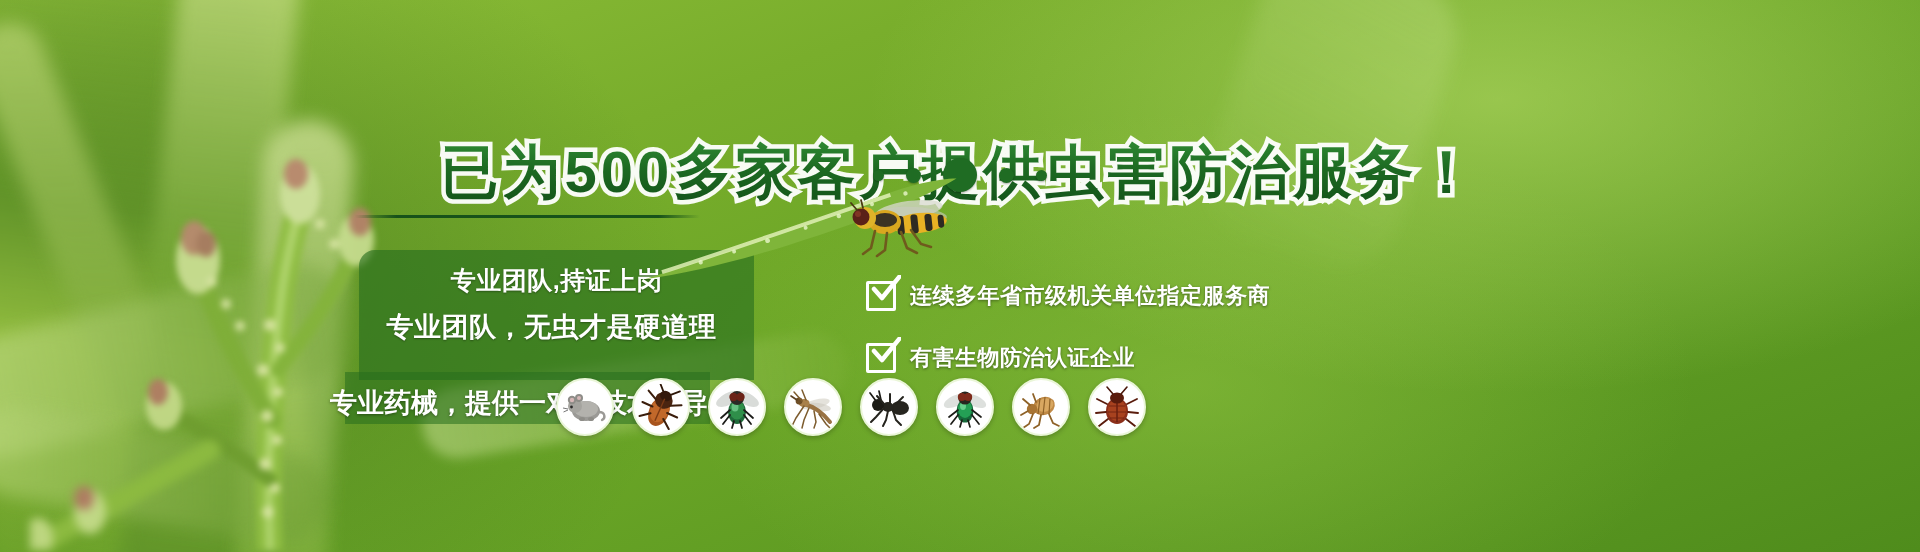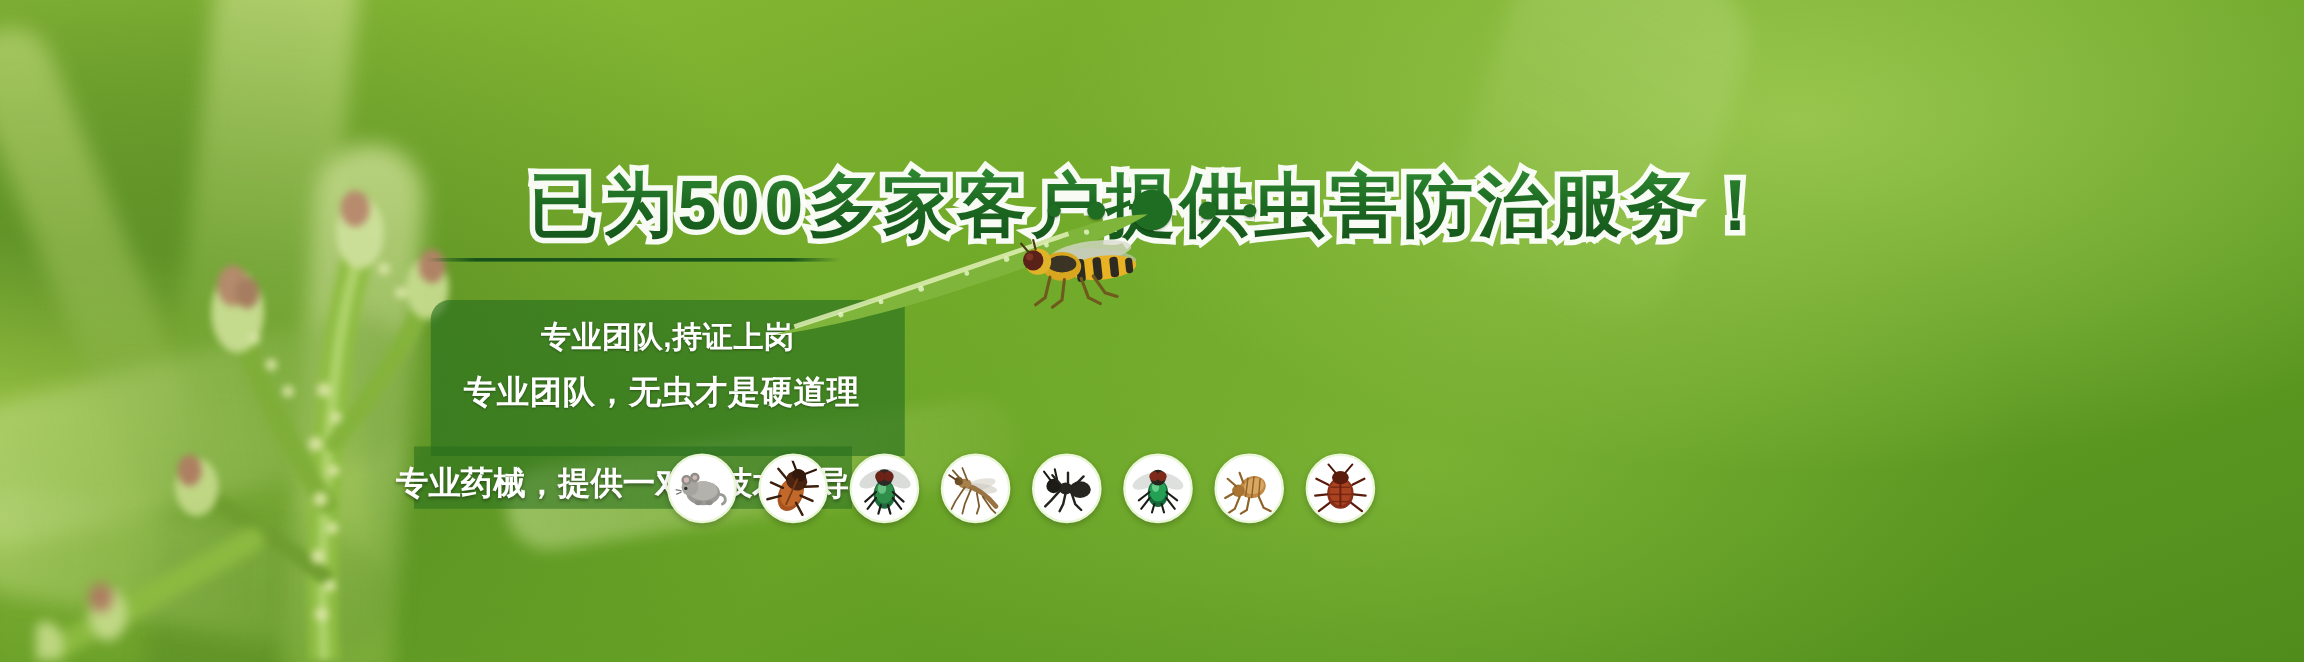--- a/index.html
+++ b/index.html
@@ -238,20 +238,38 @@
       <path d="M56 36 L62 52 L72 57"></path>
       <path d="M66 34 L76 48 L86 51"></path>
     </g>
 
     <g stroke="#4a3a14" stroke-width="1.8" fill="none" stroke-linecap="round">
       <path d="M12 14 L6 7"></path>
         <path d="M18 12 L16 4"></path>
     </g>
   </svg>
 
+  <div class="checklist">
+    <div class="check-row">
+      <span class="check-box">
+        <svg width="30" height="30" viewBox="0 0 30 30">
+          <path d="M3 14 L11 23 L29 1" stroke="#ffffff" stroke-width="4.5" fill="none" stroke-linecap="round" stroke-linejoin="round"></path>
+        </svg>
+      </span>
+      <span class="check-label">连续多年省市级机关单位指定服务商</span>
+    </div>
+    <div class="check-row" style="margin-top:18px;">
+      <span class="check-box">
+        <svg width="30" height="30" viewBox="0 0 30 30">
+          <path d="M3 14 L11 23 L29 1" stroke="#ffffff" stroke-width="4.5" fill="none" stroke-linecap="round" stroke-linejoin="round"></path>
+        </svg>
+      </span>
+      <span class="check-label">有害生物防治认证企业</span>
+    </div>
+  </div>
 
   <div class="icons-row">
 
     <div class="icon-circle">
       <svg width="46" height="46" viewBox="0 0 46 46">
         <ellipse cx="24" cy="27" rx="14" ry="10" fill="#9b9a96"></ellipse>
         <ellipse cx="24" cy="25" rx="12" ry="8" fill="#b3b2ad"></ellipse>
         <circle cx="13" cy="22" r="7" fill="#a5a49f"></circle>
         <circle cx="10" cy="16" r="4.2" fill="#8e8d88"></circle>
         <circle cx="17" cy="14" r="4" fill="#8e8d88"></circle>

